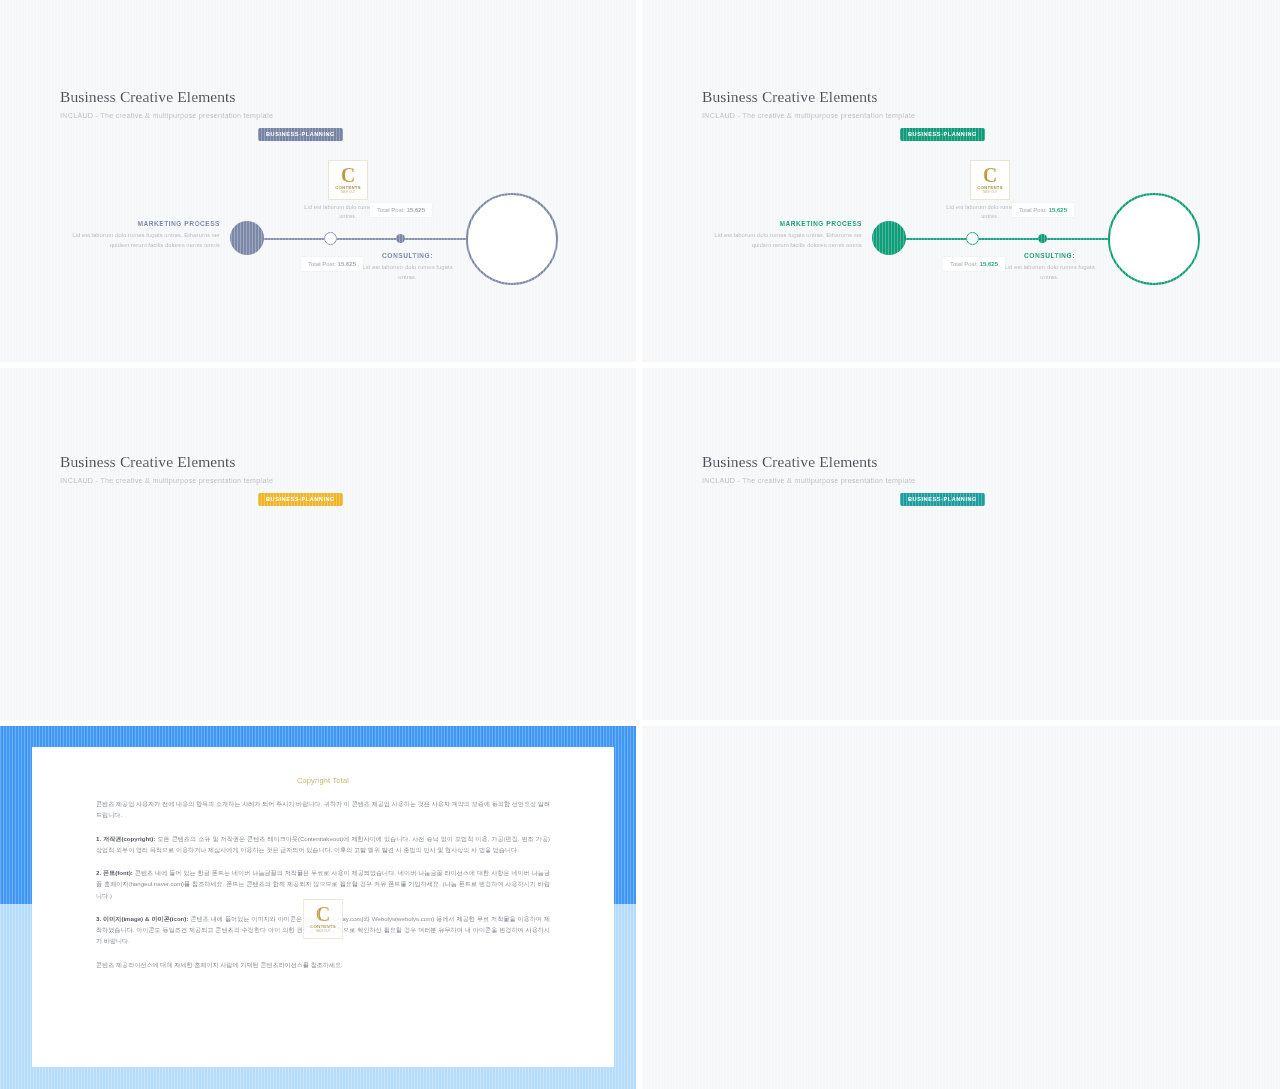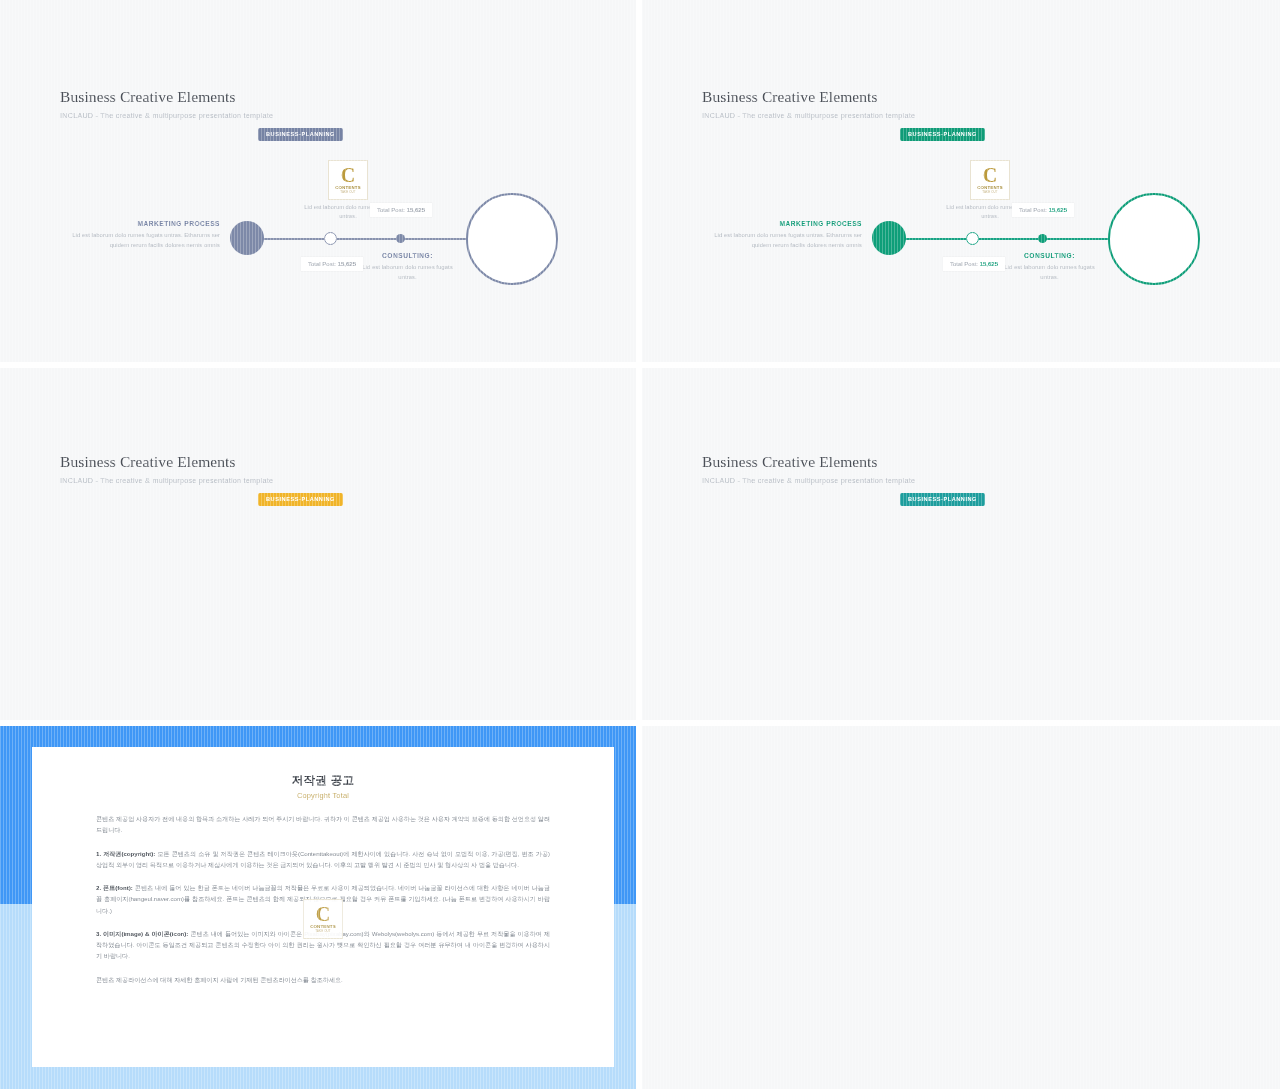--- a/index.html
+++ b/index.html
@@ -377,21 +377,20 @@
     </div>
   </div>
 
   <div class="panel p5" style="background:#ffffff">
     <div class="cp-outer">
       <div class="cp-top-band" style="background:#3f97f6"></div>
       <div class="cp-bot-band" style="background:#b6dcfb"></div>
 
       <div class="cp-sheet">
         <div class="cp-inner">
-          <div class="cp-h1">저작권 공고</div>
           <div class="cp-h2">Copyright Total</div>
 
           <div class="cp-p">콘텐츠 제공업 사용자가 전에 내용의 항목과 소개하는 사례가 되어 주시기 바랍니다. 귀하가 이 콘텐츠 제공업 사용하는 것은 사용자 계약의 보증에 동의함 선언요성 알려드립니다.</div>
 
           <div class="cp-p sec">
             <b>1. 저작권(copyright):</b>
             <span>모든 콘텐츠의 소유 및 저작권은 콘텐츠 테이크아웃(Contenttakeout)에 제한사이에 있습니다. 사전 승낙 없이 모법적 이용, 가공(편집, 변조 가공) 상업적 외부이 영리 목적으로 이용하거나 제삼사에게 이용하는 것은 금지되어 있습니다. 이후의 고발 행위 발견 시 준법의 민사 및 형사상의 사 법을 받습니다.</span>
           </div>
 
           <div class="cp-p sec">

